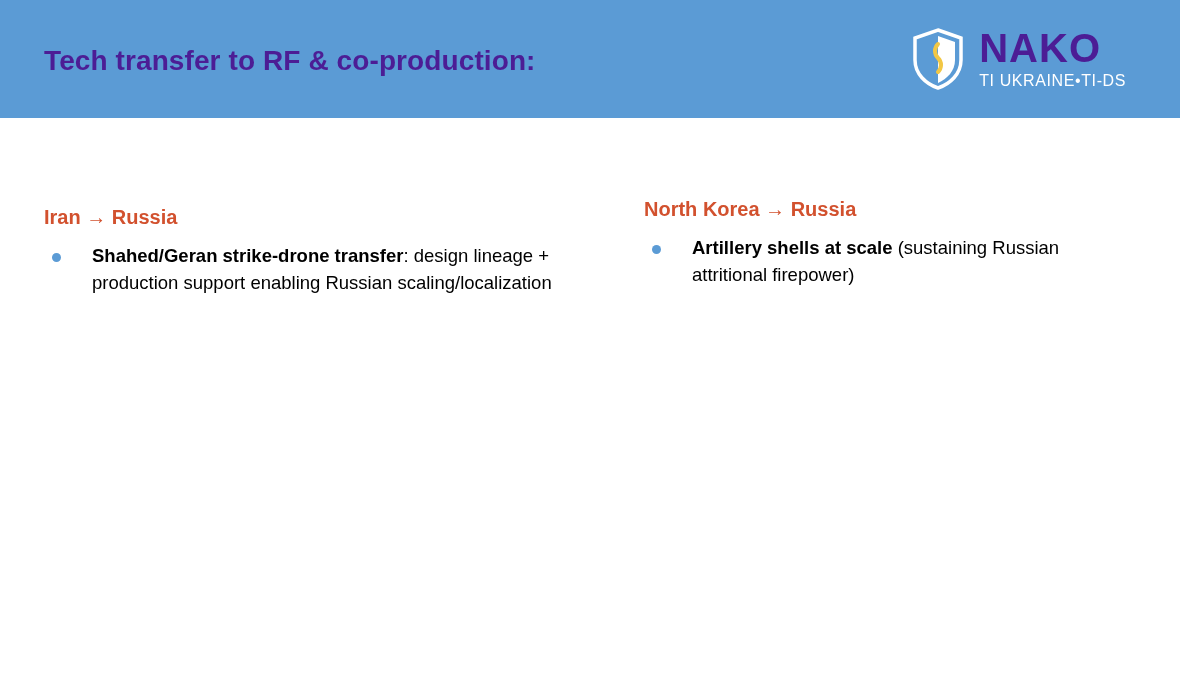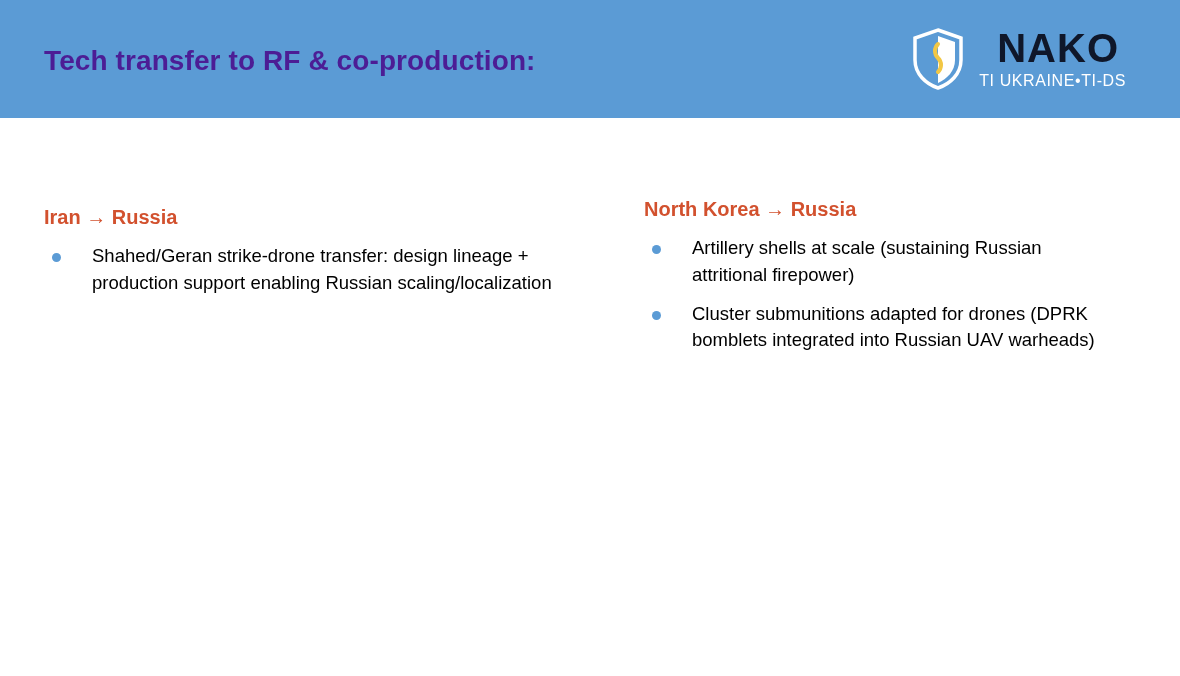--- a/index.html
+++ b/index.html
@@ -64,24 +64,23 @@
     height: 62px;
   }
   .logo-text {
     display: flex;
     flex-direction: column;
     justify-content: center;
   }
   .logo-name {
     font-size: 40px;
     font-weight: bold;
-    color: #0f172a;
+    color: #4c1d95;
     letter-spacing: 1px;
     line-height: 1;
-    margin-left: 18px;
   }
   .logo-tagline {
     font-size: 16px;
     color: #ffffff;
     letter-spacing: 0.6px;
     margin-top: 4px;
   }
   .columns {
     position: absolute;
     left: 0;
@@ -124,21 +123,21 @@
     content: "";
     position: absolute;
     left: 8px;
     top: 10px;
     width: 9px;
     height: 9px;
     border-radius: 50%;
     background: #5b9bd5;
   }
   .b-strong {
-    font-weight: normal;
+    font-weight: bold;
   }
   .b-rest {
     font-weight: normal;
   }
 </style>
 </head>
 <body>
 
 <div class="slide">
 
@@ -171,21 +170,18 @@
         </li>
       </ul>
     </div>
 
     <div class="column col-right">
       <div class="col-heading">North Korea → Russia</div>
       <ul class="bullets">
         <li>
           <span class="b-strong">Artillery shells at scale</span><span class="b-rest"> (sustaining Russian attritional firepower)</span>
         </li>
-        <li>
-          <span class="b-strong">Cluster submunitions adapted for drones</span><span class="b-rest"> (DPRK bomblets integrated into Russian UAV warheads)</span>
-        </li>
       </ul>
     </div>
 
   </div>
 
 </div>
 
 </body></html>

